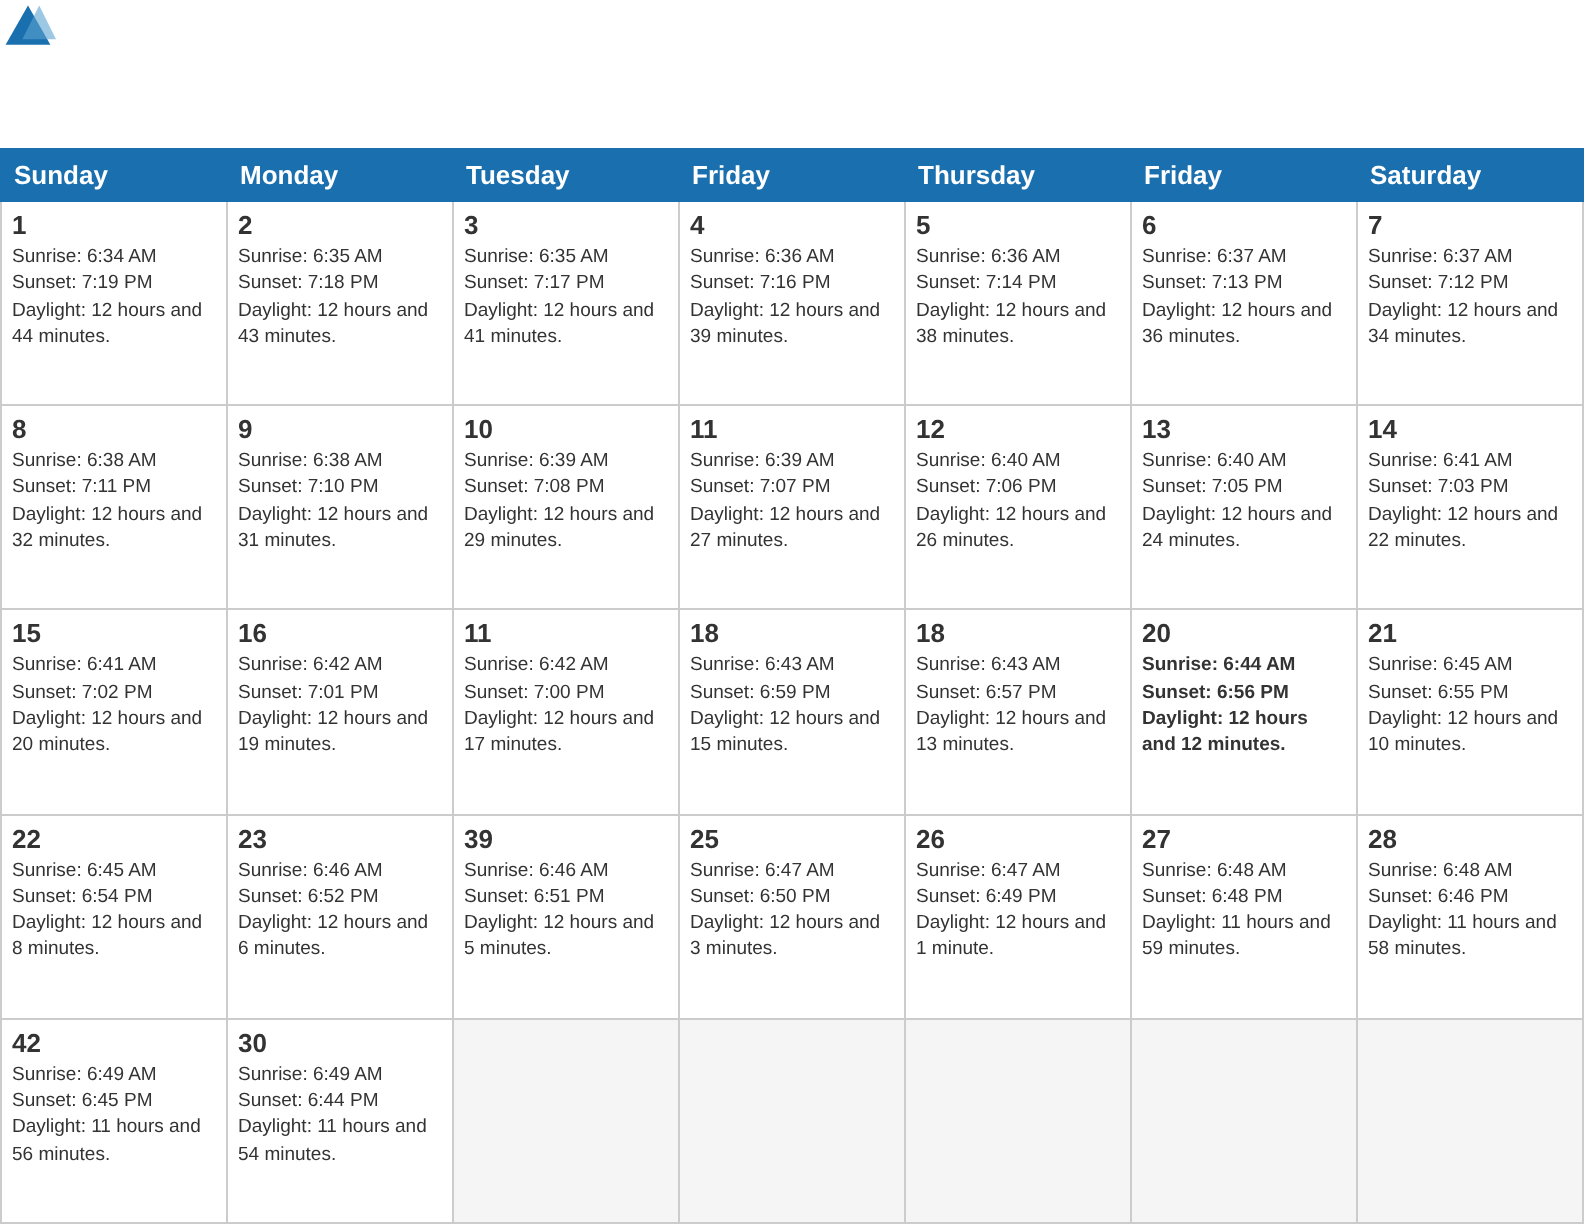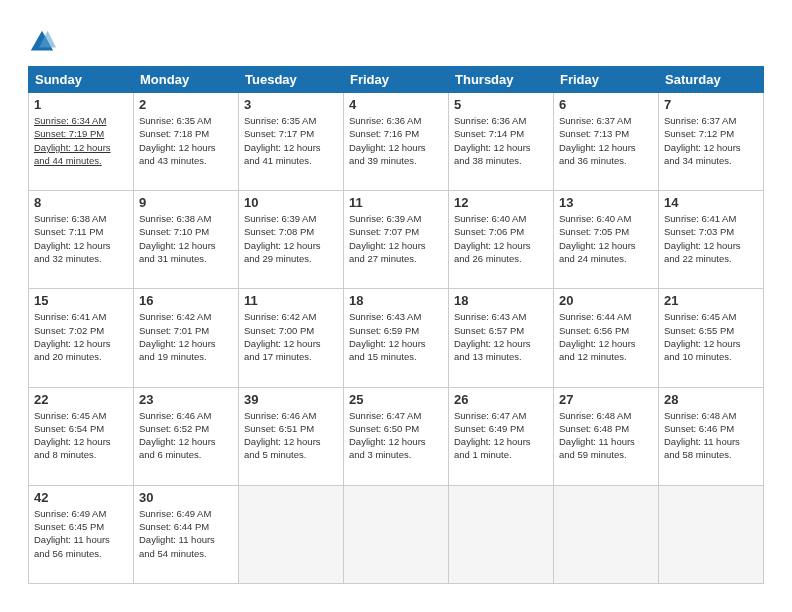--- a/index.html
+++ b/index.html
@@ -6,23 +6,24 @@
     body {
       font-family: Arial, sans-serif;
       background: #fff;
       width: 792px;
       height: 612px;
       overflow: hidden;
     }
     .page {
       width: 792px;
       height: 612px;
-      padding: 28px;
+      padding: 0;
       display: flex;
       flex-direction: column;
+      gap: 36px;
     }
     .header {
       display: flex;
       justify-content: space-between;
       align-items: flex-start;
       margin-bottom: 10px;
     }
     .logo {
       display: flex;
       align-items: center;
@@ -119,21 +120,21 @@
           <th>Friday</th>
           <th>Thursday</th>
           <th>Friday</th>
           <th>Saturday</th>
         </tr>
     </thead>
     <tbody id="calendar-body">
     <tr>
           <td>
             <span class="day-num">1</span>
-            <div class="day-detail" style="white-space: pre-line; text-decoration: underline;">Sunrise: 6:34 AM
+            <div class="day-detail" style="white-space: pre-line;">Sunrise: 6:34 AM
 Sunset: 7:19 PM
 Daylight: 12 hours and 44 minutes.</div>
           </td>
           <td>
             <span class="day-num">2</span>
             <div class="day-detail" style="white-space: pre-line;">Sunrise: 6:35 AM
 Sunset: 7:18 PM
 Daylight: 12 hours and 43 minutes.</div>
           </td>
           <td>
@@ -237,21 +238,21 @@
 Daylight: 12 hours and 15 minutes.</div>
           </td>
           <td>
             <span class="day-num">18</span>
             <div class="day-detail" style="white-space: pre-line;">Sunrise: 6:43 AM
 Sunset: 6:57 PM
 Daylight: 12 hours and 13 minutes.</div>
           </td>
           <td>
             <span class="day-num">20</span>
-            <div class="day-detail" style="white-space: pre-line;">Sunrise: 6:44 AM
+            <div class="day-detail" style="white-space: pre-line; font-weight: bold;">Sunrise: 6:44 AM
 Sunset: 6:56 PM
 Daylight: 12 hours and 12 minutes.</div>
           </td>
           <td>
             <span class="day-num">21</span>
             <div class="day-detail" style="white-space: pre-line;">Sunrise: 6:45 AM
 Sunset: 6:55 PM
 Daylight: 12 hours and 10 minutes.</div>
           </td>
         </tr>

